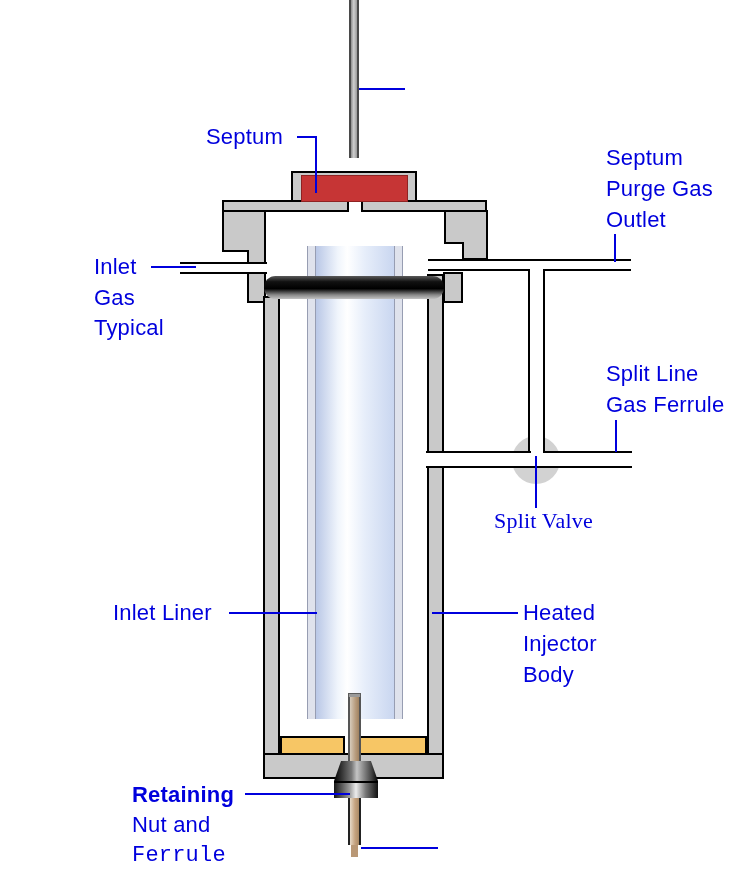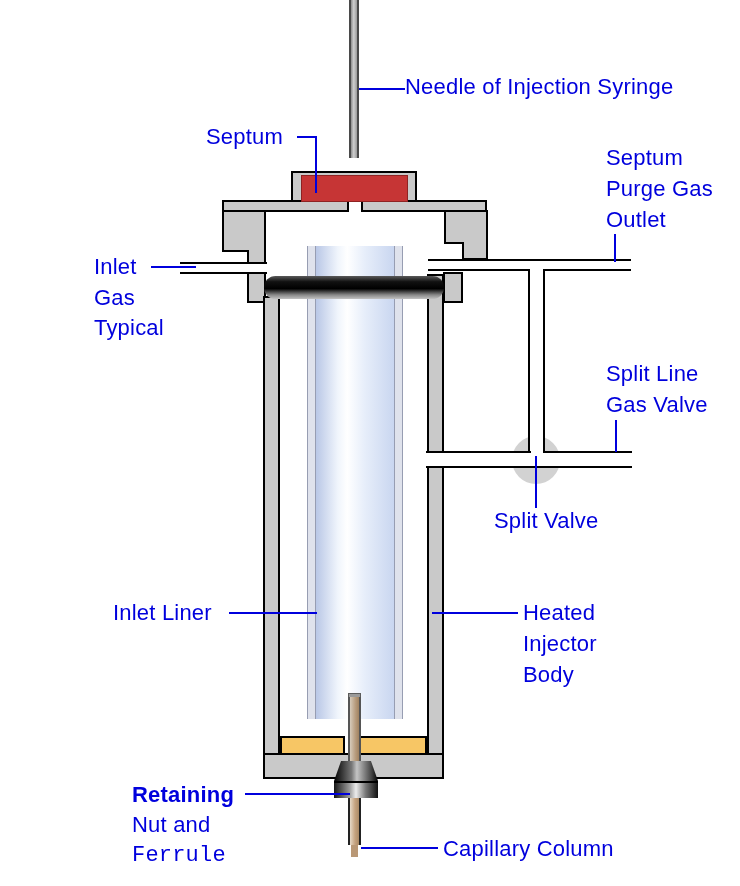--- a/index.html
+++ b/index.html
@@ -106,21 +106,21 @@
   #ld-heated{left:432px;top:612px;width:86px;height:2px;}
   #ld-retain{left:245px;top:793px;width:105px;height:2px;}
   #ld-capillary{left:361px;top:847px;width:77px;height:2px;}
 
   
   #lbl-needle{left:405px;top:75px;}
   #lbl-septum{left:206px;top:125px;}
   #lbl-purge-0{left:606px;top:146px;} #lbl-purge-1{left:606px;top:177px;} #lbl-purge-2{left:606px;top:208px;}
   #lbl-inlet-0{left:94px;top:255px;} #lbl-inlet-1{left:94px;top:286px;text-align:right;} #lbl-inlet-2{left:94px;top:316px;}
   #lbl-splitline-0{left:606px;top:362px;} #lbl-splitline-1{left:606px;top:393px;}
-  #lbl-valve{left:494px;top:509px;}
+  #lbl-valve{left:494px;top:509px;font-family:Liberation Serif, serif;}
   #lbl-liner{left:113px;top:601px;}
   #lbl-heated-0{left:523px;top:601px;} #lbl-heated-1{left:523px;top:632px;} #lbl-heated-2{left:523px;top:663px;text-align:center;}
   #lbl-retain-0{left:132px;top:783px;font-weight:bold;} #lbl-retain-1{left:132px;top:813px;} #lbl-retain-2{left:132px;top:844px;font-family:Liberation Mono, monospace;}
   #lbl-capillary{left:443px;top:837px;}
 </style>
 </head>
 <body>
 
 <div id="canvas">
 
@@ -176,33 +176,31 @@
   <div id="ld-septum-v" class="ld"></div>
   <div id="ld-purge-v" class="ld"></div>
   <div id="ld-inlet" class="ld"></div>
   <div id="ld-splitline-v" class="ld"></div>
   <div id="ld-valve-v" class="ld"></div>
   <div id="ld-liner" class="ld"></div>
   <div id="ld-heated" class="ld"></div>
   <div id="ld-retain" class="ld"></div>
   <div id="ld-capillary" class="ld"></div>
 
-  <div id="lbl-needle" class="lbl">Needle of Injection Syringe</div>
   <div id="lbl-septum" class="lbl">Septum</div>
   <div id="lbl-purge-0" class="lbl">Septum</div>
   <div id="lbl-purge-1" class="lbl">Purge Gas</div>
   <div id="lbl-purge-2" class="lbl">Outlet</div>
   <div id="lbl-inlet-0" class="lbl">Inlet</div>
   <div id="lbl-inlet-1" class="lbl">Gas</div>
   <div id="lbl-inlet-2" class="lbl">Typical</div>
   <div id="lbl-splitline-0" class="lbl">Split Line</div>
-  <div id="lbl-splitline-1" class="lbl">Gas Valve</div>
+  <div id="lbl-splitline-1" class="lbl">Gas Ferrule</div>
   <div id="lbl-valve" class="lbl">Split Valve</div>
   <div id="lbl-liner" class="lbl">Inlet Liner</div>
   <div id="lbl-heated-0" class="lbl">Heated</div>
   <div id="lbl-heated-1" class="lbl">Injector</div>
   <div id="lbl-heated-2" class="lbl">Body</div>
   <div id="lbl-retain-0" class="lbl">Retaining</div>
   <div id="lbl-retain-1" class="lbl">Nut and</div>
   <div id="lbl-retain-2" class="lbl">Ferrule</div>
-  <div id="lbl-capillary" class="lbl">Capillary Column</div>
 
 </div>
 
 </body></html>

